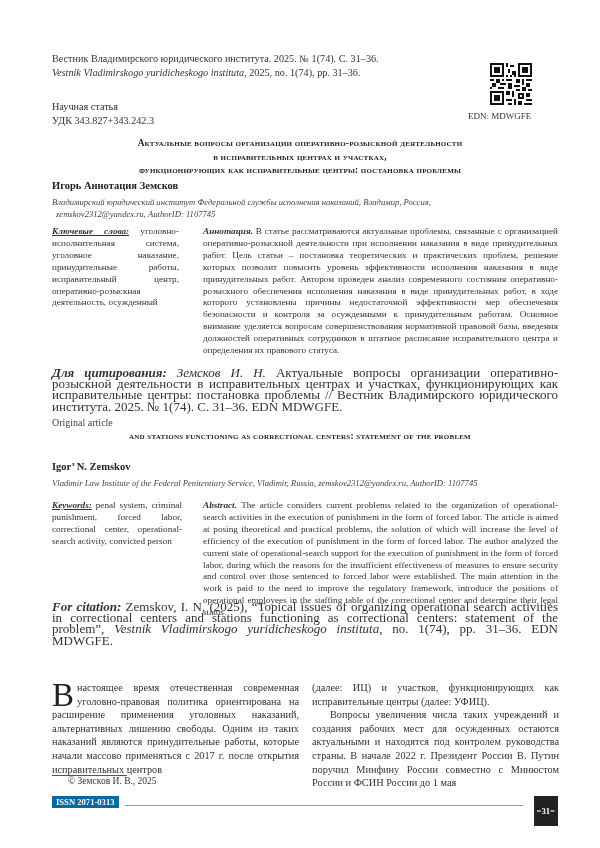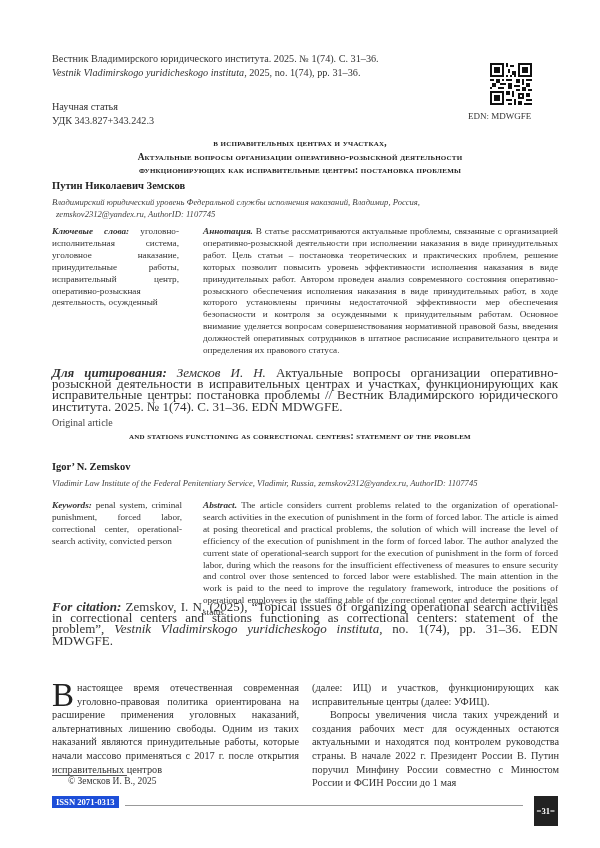--- a/index.html
+++ b/index.html
@@ -18,21 +18,21 @@
            font-weight: bold; font-size: 9.4px; line-height: 13.5px; letter-spacing: 0.2px; color: #222; }
   .title .sc { font-variant: small-caps; }
   .title-ru { top: 137px; }
   .author { position: absolute; left: 52px; font-weight: bold; font-size: 10.5px; color: #222; }
   .author-ru { top: 180px; }
   .affil { position: absolute; left: 52px; width: 500px; font-style: italic; font-size: 8.6px; line-height: 11.5px; color: #444; }
   .affil-ru { top: 197px; }
   .affil-ru .l2 { padding-left: 4px; }
 
   .kw { position: absolute; left: 52px; width: 127px; font-size: 9.2px; line-height: 11.9px; text-align: justify; color: #333; }
-  .kw b { font-style: italic; }
+  .kw b { font-style: italic; text-decoration: underline; }
   .abs { position: absolute; left: 203px; width: 355px; font-size: 9.2px; line-height: 11.9px; text-align: justify; color: #333; }
   .abs b { font-style: italic; }
   .kw-ru { top: 226px; }
   .abs-ru { top: 226px; }
 
   .cite { position: absolute; left: 52px; width: 506px; font-size: 13px; line-height: 11.2px; text-align: justify; color: #333; }
   .cite b { font-style: italic; }
   .cite i { font-style: italic; }
   .cite-ru { top: 367px; }
 
@@ -47,21 +47,21 @@
   .body-l { position: absolute; left: 52px; top: 681px; width: 247px; font-size: 10.3px; line-height: 13.6px; text-align: justify; color: #333; }
   .body-r { position: absolute; left: 312px; top: 681px; width: 247px; font-size: 10.3px; line-height: 13.6px; text-align: justify; color: #333; }
   .dropcap { float: left; font-size: 33px; line-height: 26px; margin: 1px 3px 0 0; color: #222; }
   .indent { text-indent: 18px; }
   .p { margin: 0; }
 
   .fn-rule { position: absolute; left: 52px; top: 775px; width: 75px; height: 0; border-top: 0.8px solid #555; }
   .fn { position: absolute; left: 68px; top: 776px; font-size: 9.5px; color: #333; }
 
   .footer { position: absolute; left: 52px; top: 796px; width: 506px; height: 12px; }
-  .issn { position: absolute; left: 0; top: 0; background: #1d4ed8; color: #fff; font-size: 8.6px; font-weight: bold; padding: 1px 4px; line-height: 10px; }
+  .issn { position: absolute; left: 0; top: 0; background: #0369a1; color: #fff; font-size: 8.6px; font-weight: bold; padding: 1px 4px; line-height: 10px; }
   .frule { position: absolute; left: 73px; right: 35px; top: 9px; border-top: 0.8px solid #999; }
   .pgno { position: absolute; right: 0; top: 0; background: #222; color: #fff; font-size: 8.6px; font-weight: bold; padding: 10px 3px; line-height: 10px; }
 </style>
 </head>
 <body>
 
 <div class="page">
 
   <div class="hdr">
     <div>Вестник Владимирского юридического института. 2025. № 1(74). С. 31–36.</div>
@@ -118,27 +118,27 @@
         <rect x="12" y="18" width="1" height="3"></rect>
       <rect x="9" y="20" width="2" height="1"></rect>
         <rect x="14" y="19" width="2" height="2"></rect>
         <rect x="18" y="18" width="3" height="1"></rect>
         <rect x="17" y="20" width="4" height="1"></rect>
     </g>
   </svg>
   <div class="edn">EDN: MDWGFE</div>
 
   <div class="title title-ru">
+    <div class="sc">Актуальные вопросы организации оперативно-розыскной деятельности</div>
     <div class="sc">в исправительных центрах и участках,</div>
-    <div class="sc">Актуальные вопросы организации оперативно-розыскной деятельности</div>
     <div class="sc">функционирующих как исправительные центры: постановка проблемы</div>
   </div>
-  <div class="author author-ru">Путин Николаевич Земсков</div>
+  <div class="author author-ru">Игорь Аннотация Земсков</div>
   <div class="affil affil-ru">
-    <div>Владимирский юридический уровень Федеральной службы исполнения наказаний, Владимир, Россия,</div>
+    <div>Владимирский юридический институт Федеральной службы исполнения наказаний, Владимир, Россия,</div>
     <div class="l2">zemskov2312@yandex.ru, AuthorID: 1107745</div>
   </div>
 
   <div class="kw kw-ru"><b>Ключевые слова:</b><span> уголовно-исполнительная система, уголовное наказание, принудительные работы, исправительный центр, оперативно-розыскная деятельность, осужденный</span></div>
   <div class="abs abs-ru"><b>Аннотация.</b><span> В статье рассматриваются актуальные проблемы, связанные с организацией оперативно-розыскной деятельности при исполнении наказания в виде принудительных работ. Цель статьи – постановка теоретических и практических проблем, решение которых позволит повысить уровень эффективности исполнения наказания в виде принудительных работ. Автором проведен анализ современного состояния оперативно-розыскного обеспечения исполнения наказания в виде принудительных работ, в ходе которого установлены причины недостаточной эффективности мер обеспечения безопасности и контроля за осужденными к принудительным работам. Основное внимание уделяется вопросам совершенствования нормативной правовой базы, введения должностей оперативных сотрудников в штатное расписание исправительного центра и определения их правового статуса.</span></div>
 
   <div class="cite cite-ru"><b>Для цитирования:</b><i> Земсков И. Н.</i><span> Актуальные вопросы организации оперативно-розыскной деятельности в исправительных центрах и участках, функционирующих как исправительные центры: постановка проблемы // Вестник Владимирского юридического института. 2025. № 1(74). С. 31–36. EDN MDWGFE.</span></div>
 
   <div class="orig">Original article</div>
   <div class="title title-en">

